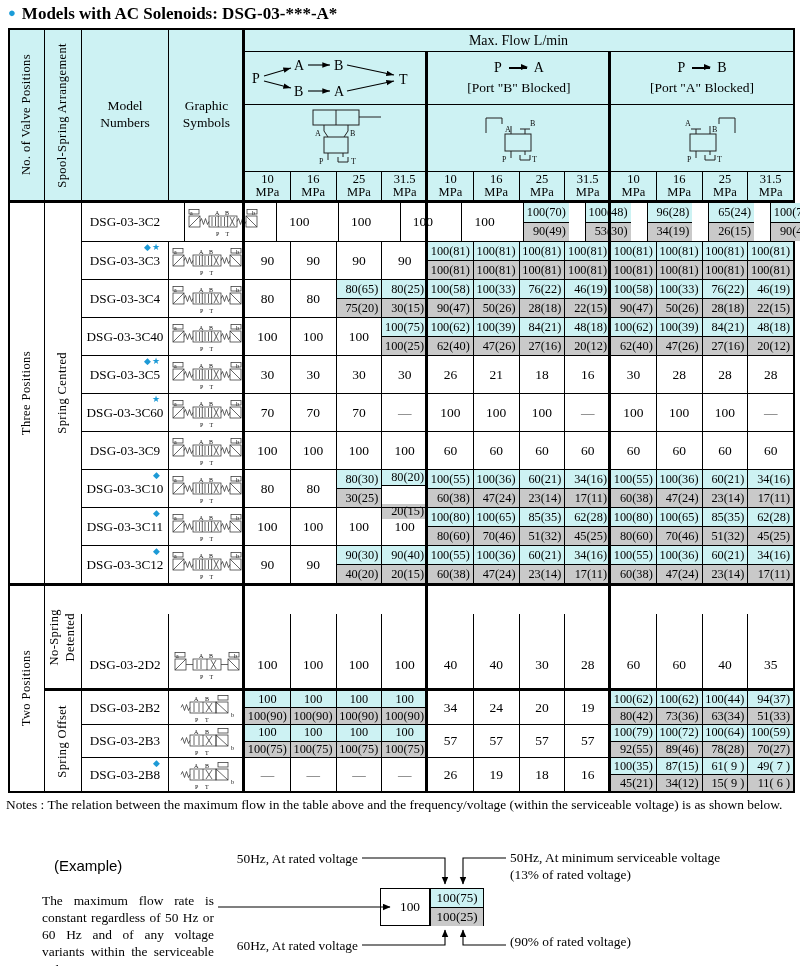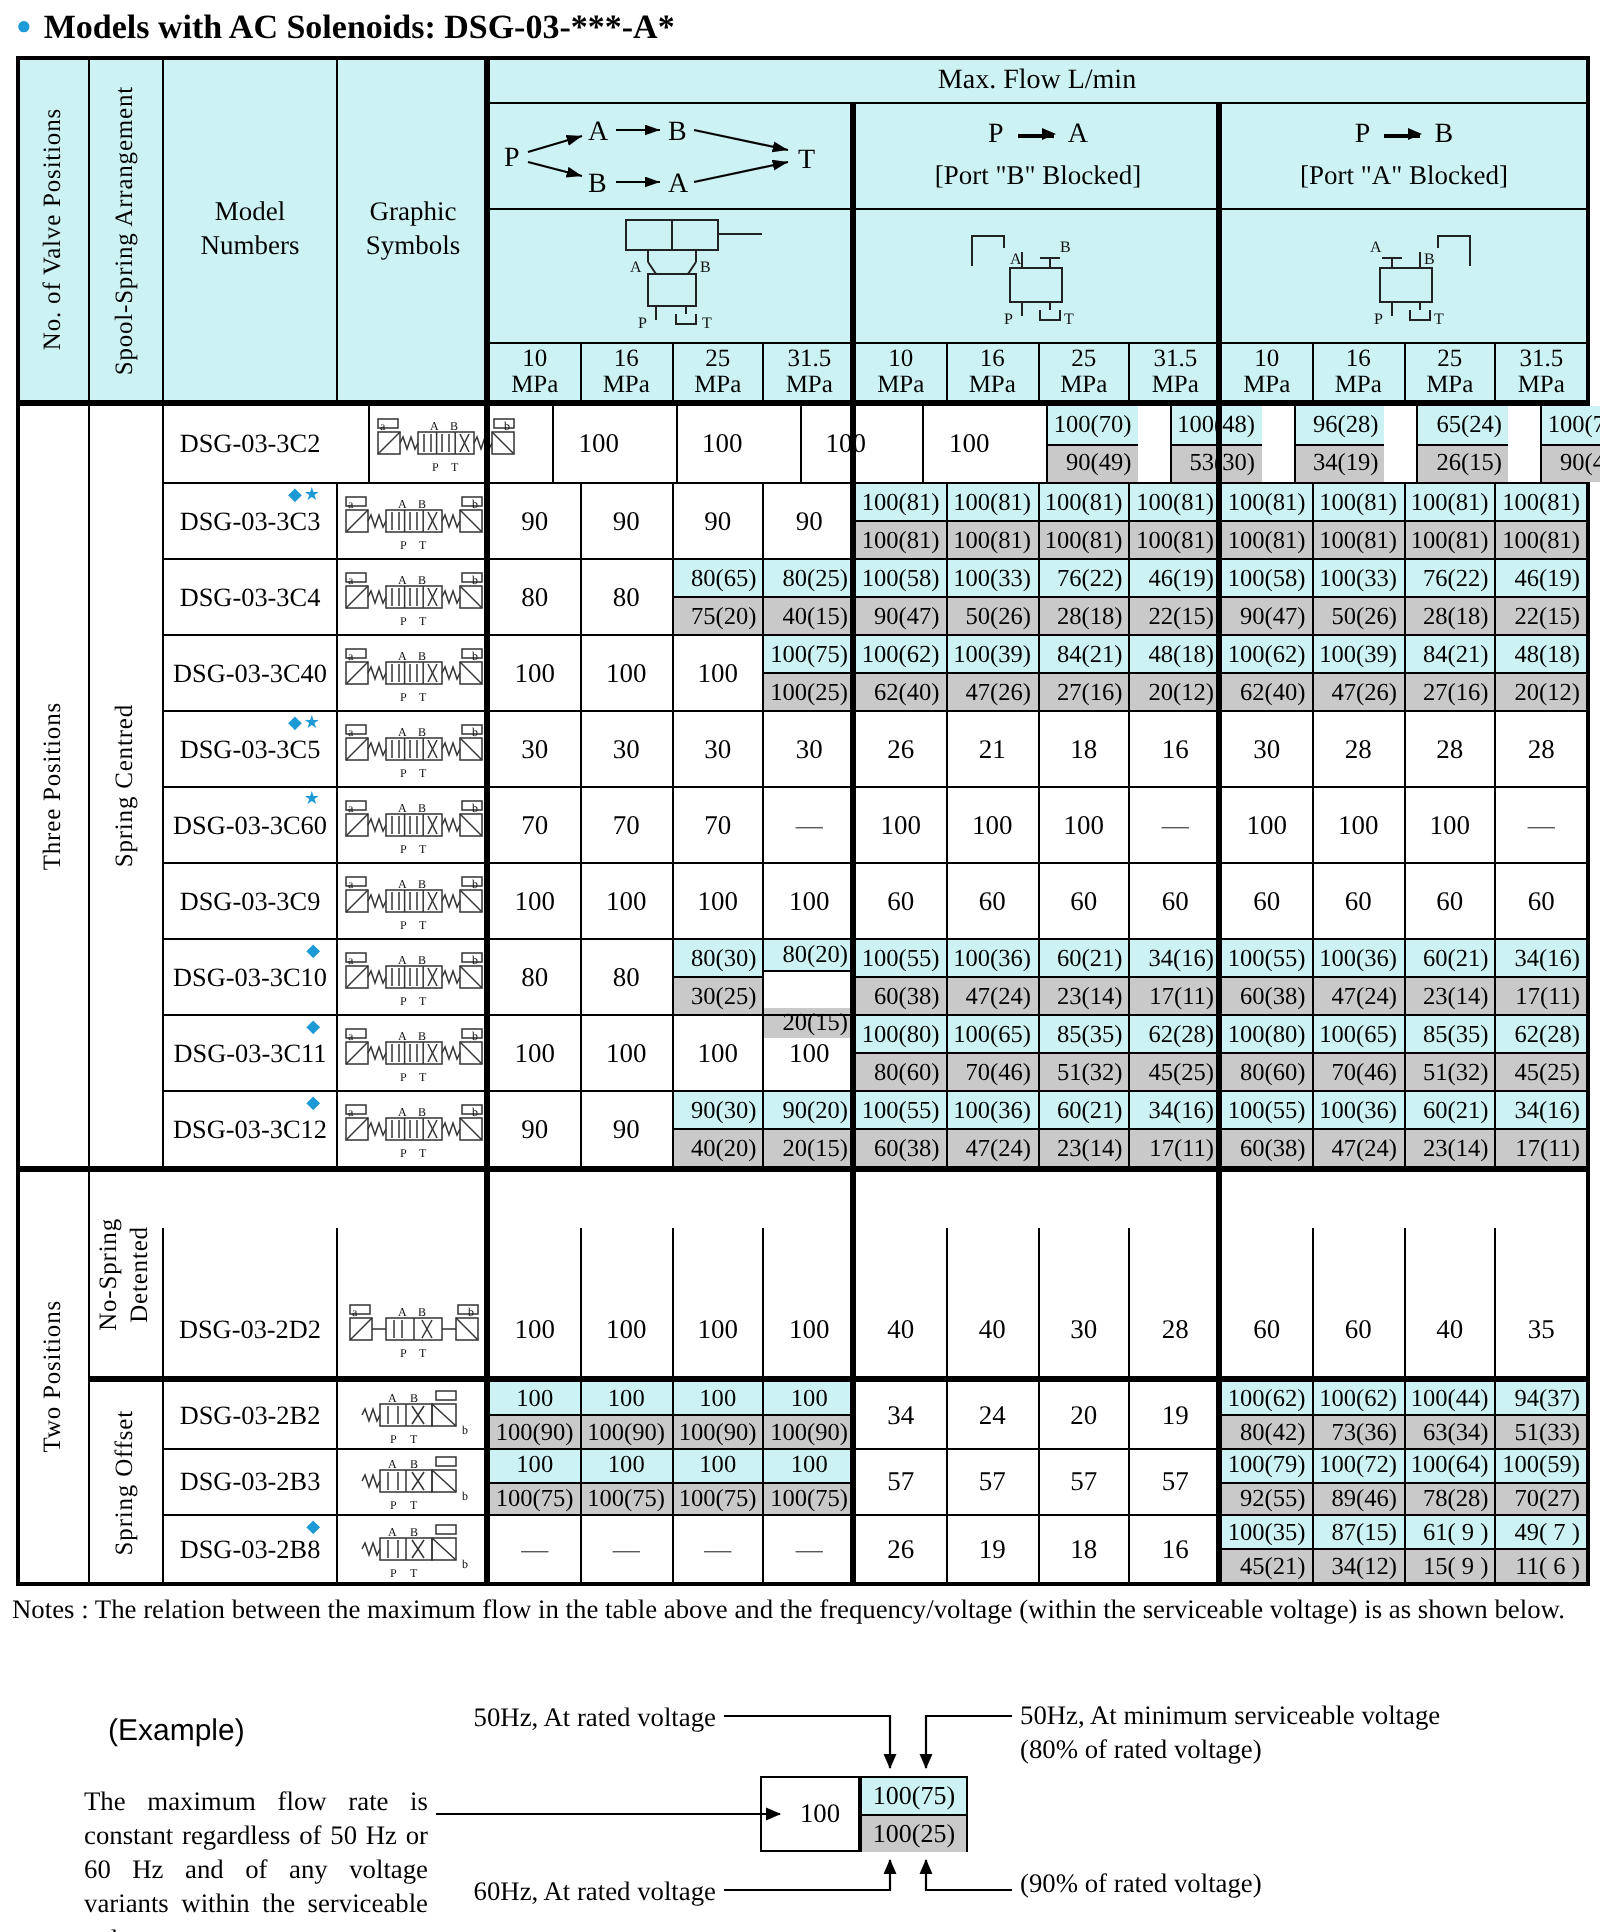--- a/index.html
+++ b/index.html
@@ -416,21 +416,21 @@
             </svg>
           </div>
           <div class="dcell bl single" style="width: 45.75px;">80</div>
           <div class="dcell bl single" style="width: 45.75px;">80</div>
           <div class="dcell bl" style="width: 45.75px;">
             <div class="half top ra">80(65)</div>
             <div class="half bot ra">75(20)</div>
           </div>
           <div class="dcell bl" style="width: 45.75px;">
             <div class="half top ra">80(25)</div>
-            <div class="half bot ra">40(15)</div>
+            <div class="half bot ra">30(15)</div>
           </div>
           <div class="dcell bl" style="width: 45.75px;">
             <div class="half top ra">100(58)</div>
             <div class="half bot ra">90(47)</div>
           </div>
           <div class="dcell bl" style="width: 45.75px;">
             <div class="half top ra">100(33)</div>
             <div class="half bot ra">50(26)</div>
           </div>
           <div class="dcell bl" style="width: 45.75px;">
@@ -869,21 +869,21 @@
               </g>
             </svg>
           </div>
           <div class="dcell bl single" style="width: 45.75px;">90</div>
           <div class="dcell bl single" style="width: 45.75px;">90</div>
           <div class="dcell bl" style="width: 45.75px;">
             <div class="half top ra">90(30)</div>
             <div class="half bot ra">40(20)</div>
           </div>
           <div class="dcell bl" style="width: 45.75px;">
-            <div class="half top ra">90(20)</div>
+            <div class="half top ra">90(40)</div>
             <div class="half bot ra">20(15)</div>
           </div>
           <div class="dcell bl" style="width: 45.75px;">
             <div class="half top ra">100(55)</div>
             <div class="half bot ra">60(38)</div>
           </div>
           <div class="dcell bl" style="width: 45.75px;">
             <div class="half top ra">100(36)</div>
             <div class="half bot ra">47(24)</div>
           </div>
@@ -1169,21 +1169,21 @@
 
   <div class="notes">Notes : The relation between the maximum flow in the table above and the frequency/voltage (within the serviceable voltage) is as shown below.</div>
 
   <div class="example">
     <div class="ex-label">(Example)</div>
     <div class="ex-left">The maximum flow rate is constant regardless of 50 Hz or 60 Hz and of any voltage variants within the serviceable voltage</div>
     <div class="ex-l50">50Hz, At rated voltage</div>
     <div class="ex-l60">60Hz, At rated voltage</div>
     <div class="ex-r50">
       <div>50Hz, At minimum serviceable voltage</div>
-      <div>(80% of rated voltage)</div>
+      <div>(13% of rated voltage)</div>
     </div>
     <div class="ex-r60">
       <div>(90% of rated voltage)</div>
     </div>
     <div class="ex-box">100</div>
     <div class="ex-stack">
       <div class="t">100(75)</div>
       <div class="b">100(25)</div>
     </div>
     <svg width="750" height="131" viewBox="0 0 750 131" style="position:absolute;left:0;top:0;pointer-events:none">

